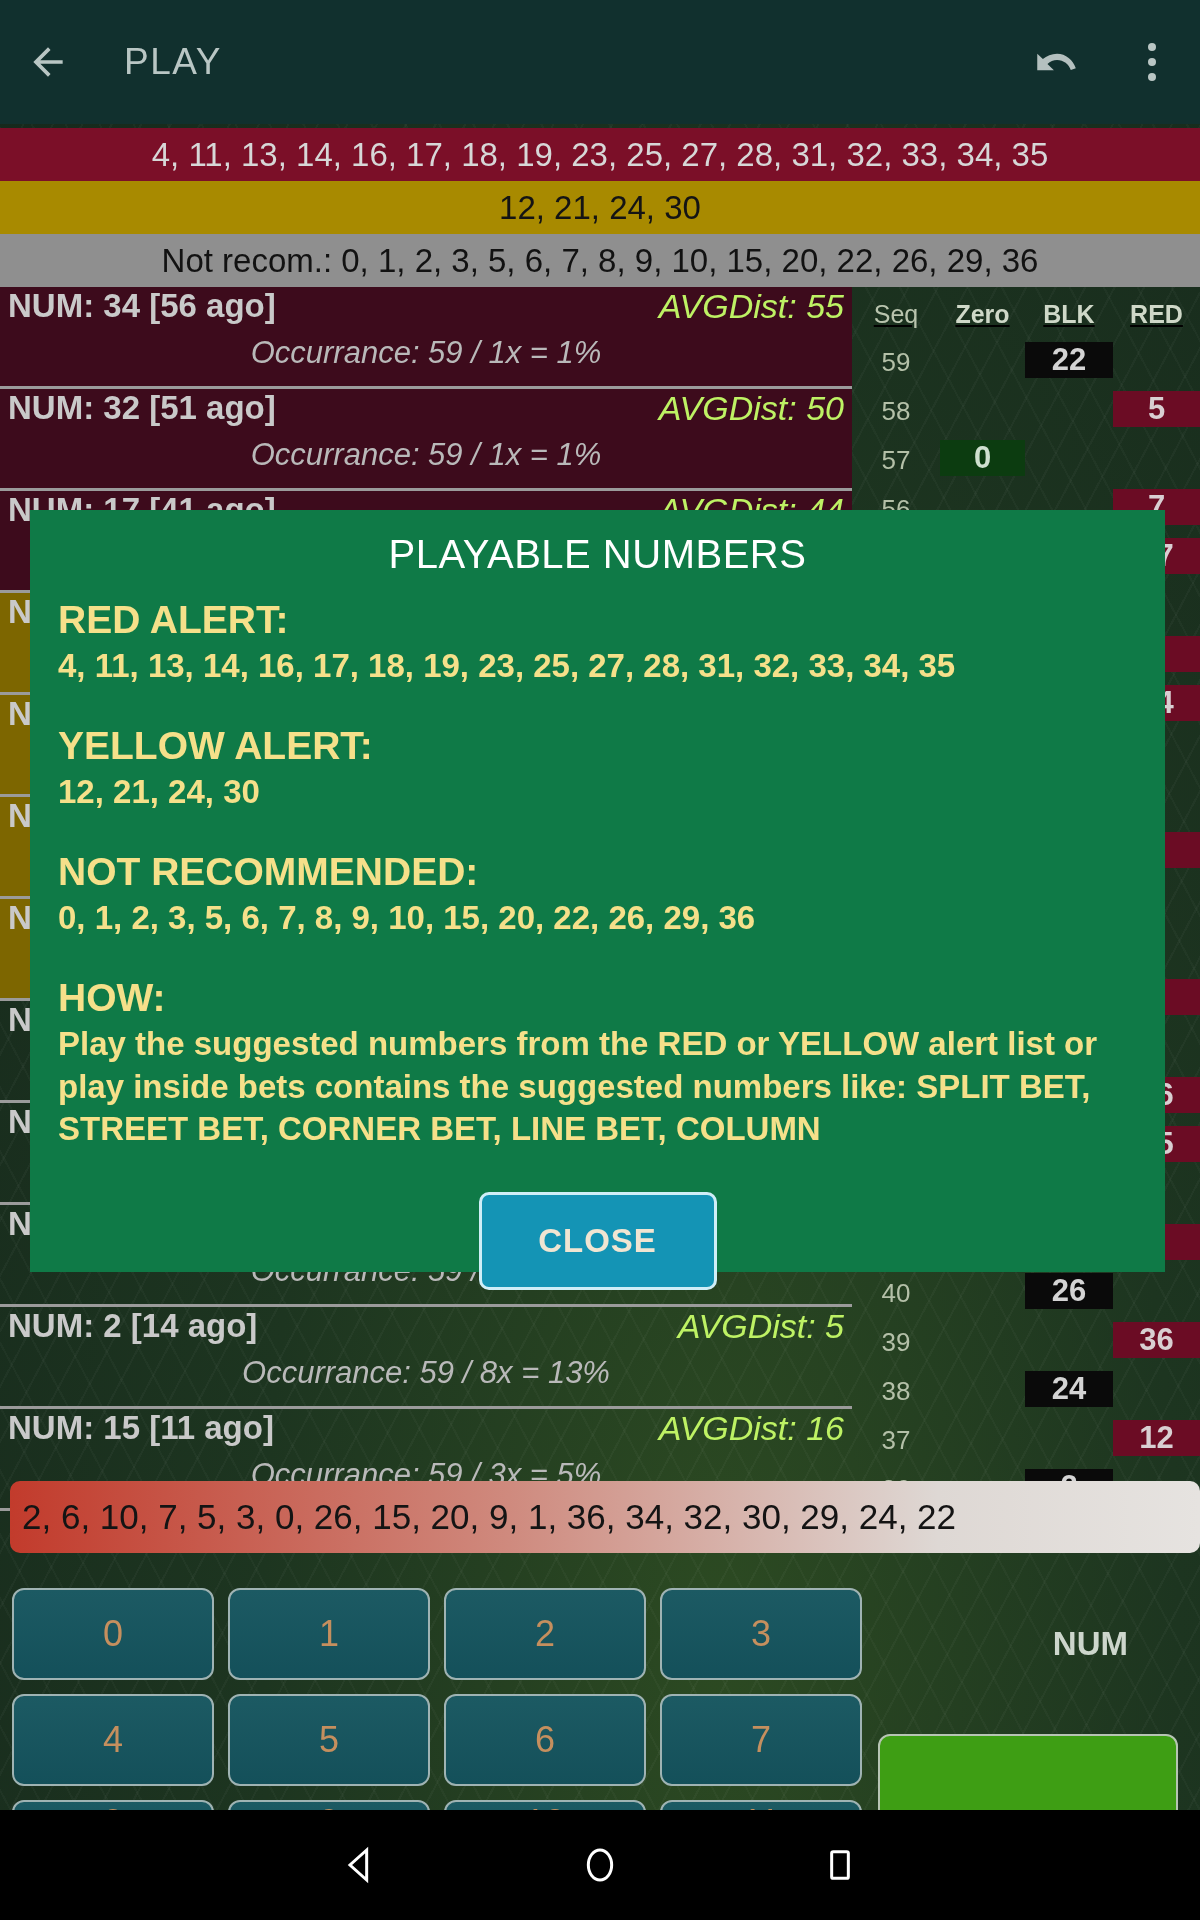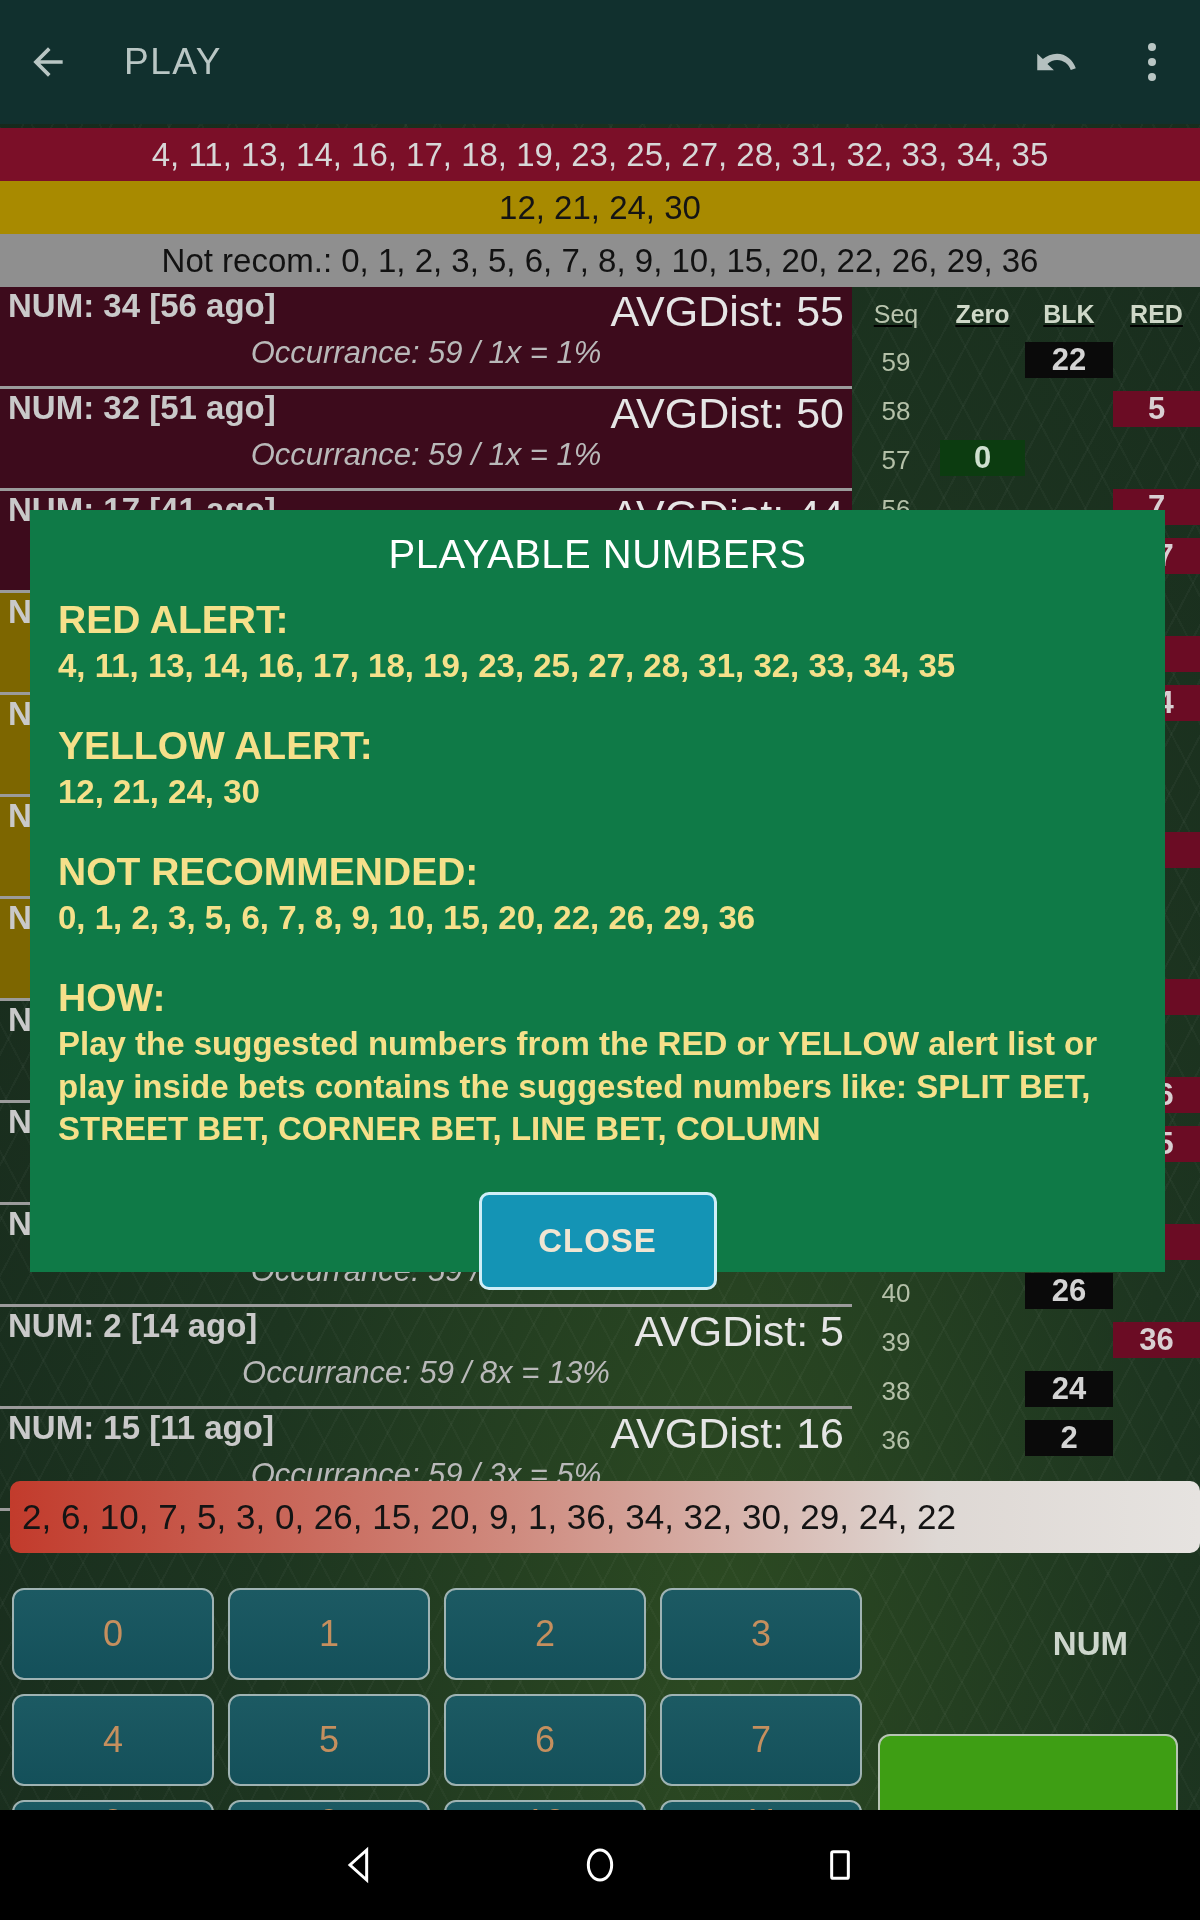--- a/index.html
+++ b/index.html
@@ -72,21 +72,21 @@
     border-bottom: 3px solid #9b9b9b;
   }
   .num-row.r-red    { background: #3d0b1c; }
   .num-row.r-yellow { background: #7d6600; }
   .num-row.r-green  { background: transparent; }
   .num-line1 {
     display: flex; justify-content: space-between; align-items: flex-start;
     height: 48px;
   }
   .num-label { color: #c9c9c9; font-size: 33px; font-weight: bold; white-space: nowrap; }
-  .num-avg   { color: #e5e5e5; font-size: 43px; white-space: nowrap; }
+  .num-avg   { color: #bef264; font-size: 34px; font-style: italic; white-space: nowrap; }
   .num-occ {
     text-align: center; color: #b9b9b9; font-size: 31px; font-style: italic;
     white-space: nowrap;
   }
 
   
   .seq-head {
     display: flex; height: 42px; align-items: flex-end; text-decoration: underline;
   }
   .seq-head span {
@@ -432,20 +432,26 @@
             <div class="c-blk cell-empty"></div>
             <div class="c-red cell-red">36</div>
           </div>
           <div class="seq-row">
             <div class="c-seq">38</div>
             <div class="c-zero cell-empty"></div>
             <div class="c-blk cell-black">24</div>
             <div class="c-red cell-empty"></div>
           </div>
           <div class="seq-row">
+            <div class="c-seq">37</div>
+            <div class="c-zero cell-empty"></div>
+            <div class="c-blk cell-empty"></div>
+            <div class="c-red cell-red">12</div>
+          </div>
+          <div class="seq-row">
             <div class="c-seq">36</div>
             <div class="c-zero cell-empty"></div>
             <div class="c-blk cell-black">2</div>
             <div class="c-red cell-empty"></div>
           </div>
         </div>
     </div>
   </div>
 
   <div class="recent-strip">2, 6, 10, 7, 5, 3, 0, 26, 15, 20, 9, 1, 36, 34, 32, 30, 29, 24, 22</div>

